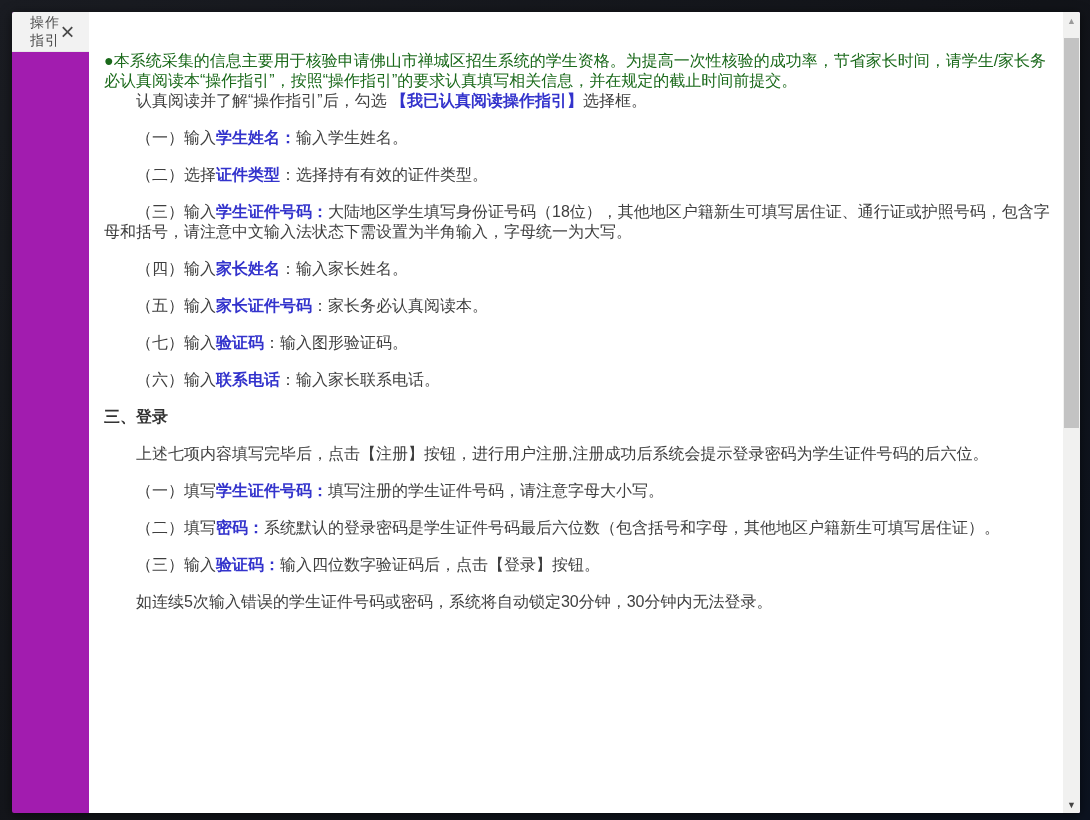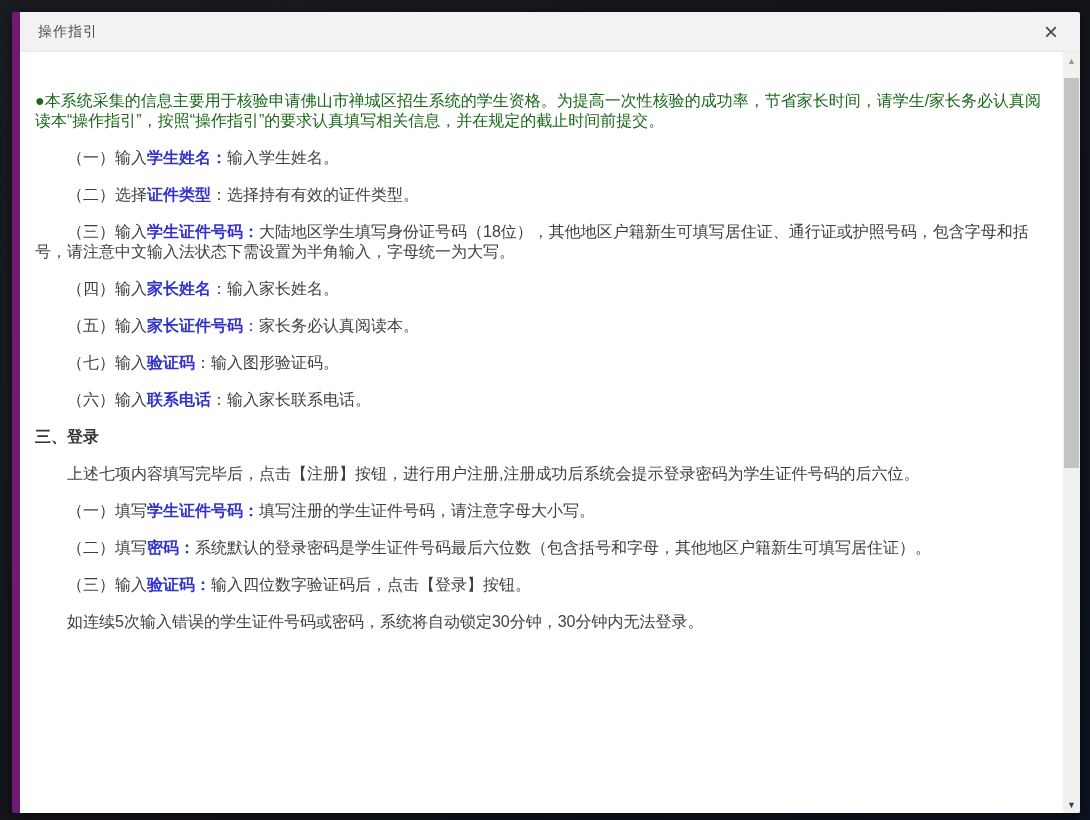--- a/index.html
+++ b/index.html
@@ -10,26 +10,25 @@
     font-family: "Liberation Sans", "DejaVu Sans", sans-serif;
   }
   .page-bg {
     position: absolute; inset: 0;
     background: linear-gradient(135deg, #1a1c22 0%, #121419 55%, #0c1320 100%);
   }
   .dialog {
     position: absolute;
     left: 12px; top: 12px;
     width: 1068px; height: 801px;
-    background: #701a75;
+    background: #a21caf;
     border-radius: 2px;
     box-shadow: 0 2px 12px rgba(0,0,0,0.55);
-    display: flex; flex-direction: column;
+    display: flex; flex-direction: row;
     overflow: hidden;
-    padding-left: 8px;
   }
   .dialog-header {
     height: 40px; flex: 0 0 40px;
     background: #f2f2f2;
     border-bottom: 1px solid #e7e7e7;
     display: flex; align-items: center;
     padding: 0 14px 0 18px;
   }
   .dialog-title {
     font-size: 14px;
@@ -105,20 +104,21 @@
 <div class="dialog">
   <div class="dialog-header">
     <span class="dialog-title">操作指引</span>
     <button class="dialog-close">
       <span>×</span>
     </button>
   </div>
   <div class="dialog-content-wrap">
     <div class="dialog-body">
         <p class="para intro"><span class="seg-green">●本系统采集的信息主要用于核验申请佛山市禅城区招生系统的学生资格。为提高一次性核验的成功率，节省家长时间，请学生/家长务必认真阅读本“操作指引”，按照“操作指引”的要求认真填写相关信息，并在规定的截止时间前提交。</span></p>
+        <p class="para sub"><span class="seg-normal">认真阅读并了解“操作指引”后，勾选  </span><span class="seg-blue">【我已认真阅读操作指引】</span><span class="seg-normal">选择框。</span></p>
         <p class="para item"><span class="seg-normal">（一）输入</span><span class="seg-blue">学生姓名：</span><span class="seg-normal">输入学生姓名。</span></p>
         <p class="para item"><span class="seg-normal">（二）选择</span><span class="seg-blue">证件类型</span><span class="seg-normal">：选择持有有效的证件类型。</span></p>
         <p class="para item"><span class="seg-normal">（三）输入</span><span class="seg-blue">学生证件号码：</span><span class="seg-normal">大陆地区学生填写身份证号码（18位），其他地区户籍新生可填写居住证、通行证或护照号码，包含字母和括号，请注意中文输入法状态下需设置为半角输入，字母统一为大写。</span></p>
         <p class="para item"><span class="seg-normal">（四）输入</span><span class="seg-blue">家长姓名</span><span class="seg-normal">：输入家长姓名。</span></p>
         <p class="para item"><span class="seg-normal">（五）输入</span><span class="seg-blue">家长证件号码</span><span class="seg-normal">：家长务必认真阅读本。</span></p>
         <p class="para item"><span class="seg-normal">（七）输入</span><span class="seg-blue">验证码</span><span class="seg-normal">：输入图形验证码。</span></p>
         <p class="para item"><span class="seg-normal">（六）输入</span><span class="seg-blue">联系电话</span><span class="seg-normal">：输入家长联系电话。</span></p>
         <p class="para heading"><span class="seg-bold">三、登录</span></p>
         <p class="para item"><span class="seg-normal">上述七项内容填写完毕后，点击【注册】按钮，进行用户注册,注册成功后系统会提示登录密码为学生证件号码的后六位。</span></p>
         <p class="para item"><span class="seg-normal">（一）填写</span><span class="seg-blue">学生证件号码：</span><span class="seg-normal">填写注册的学生证件号码，请注意字母大小写。</span></p>

